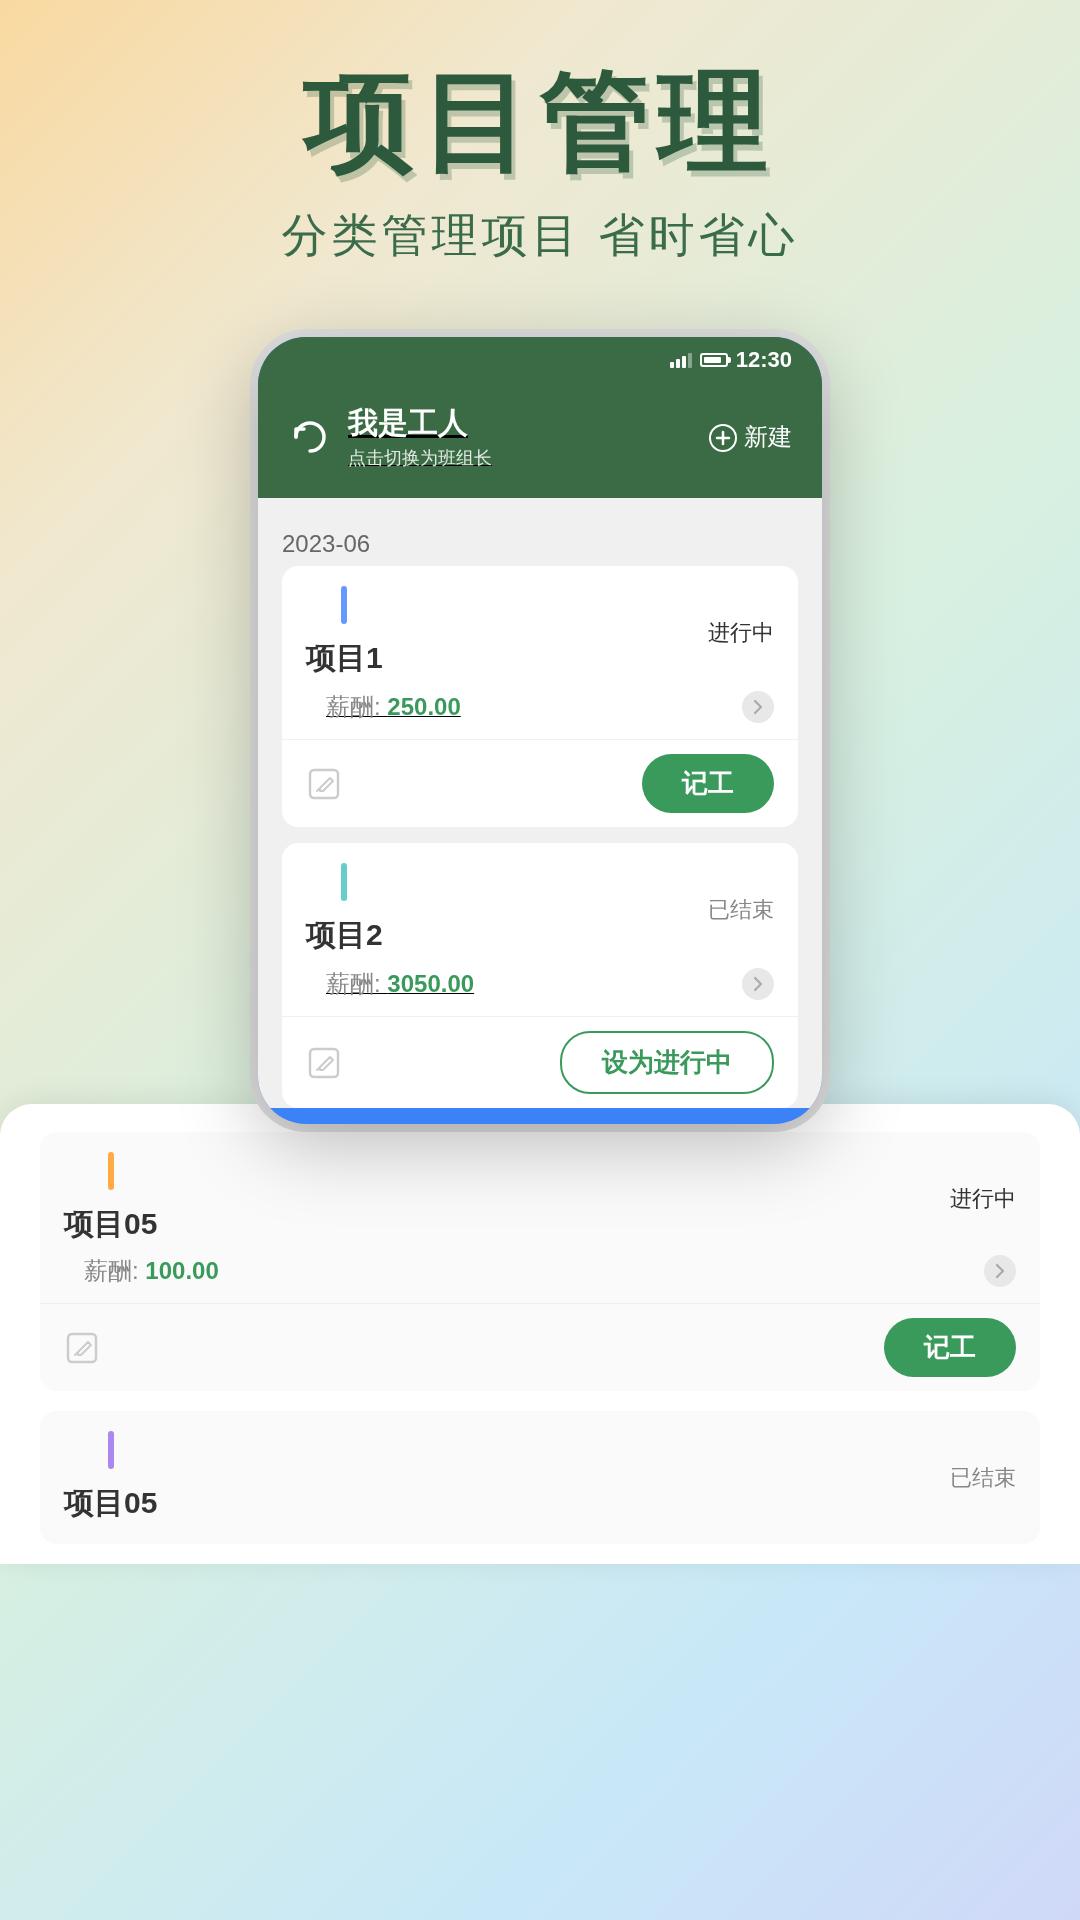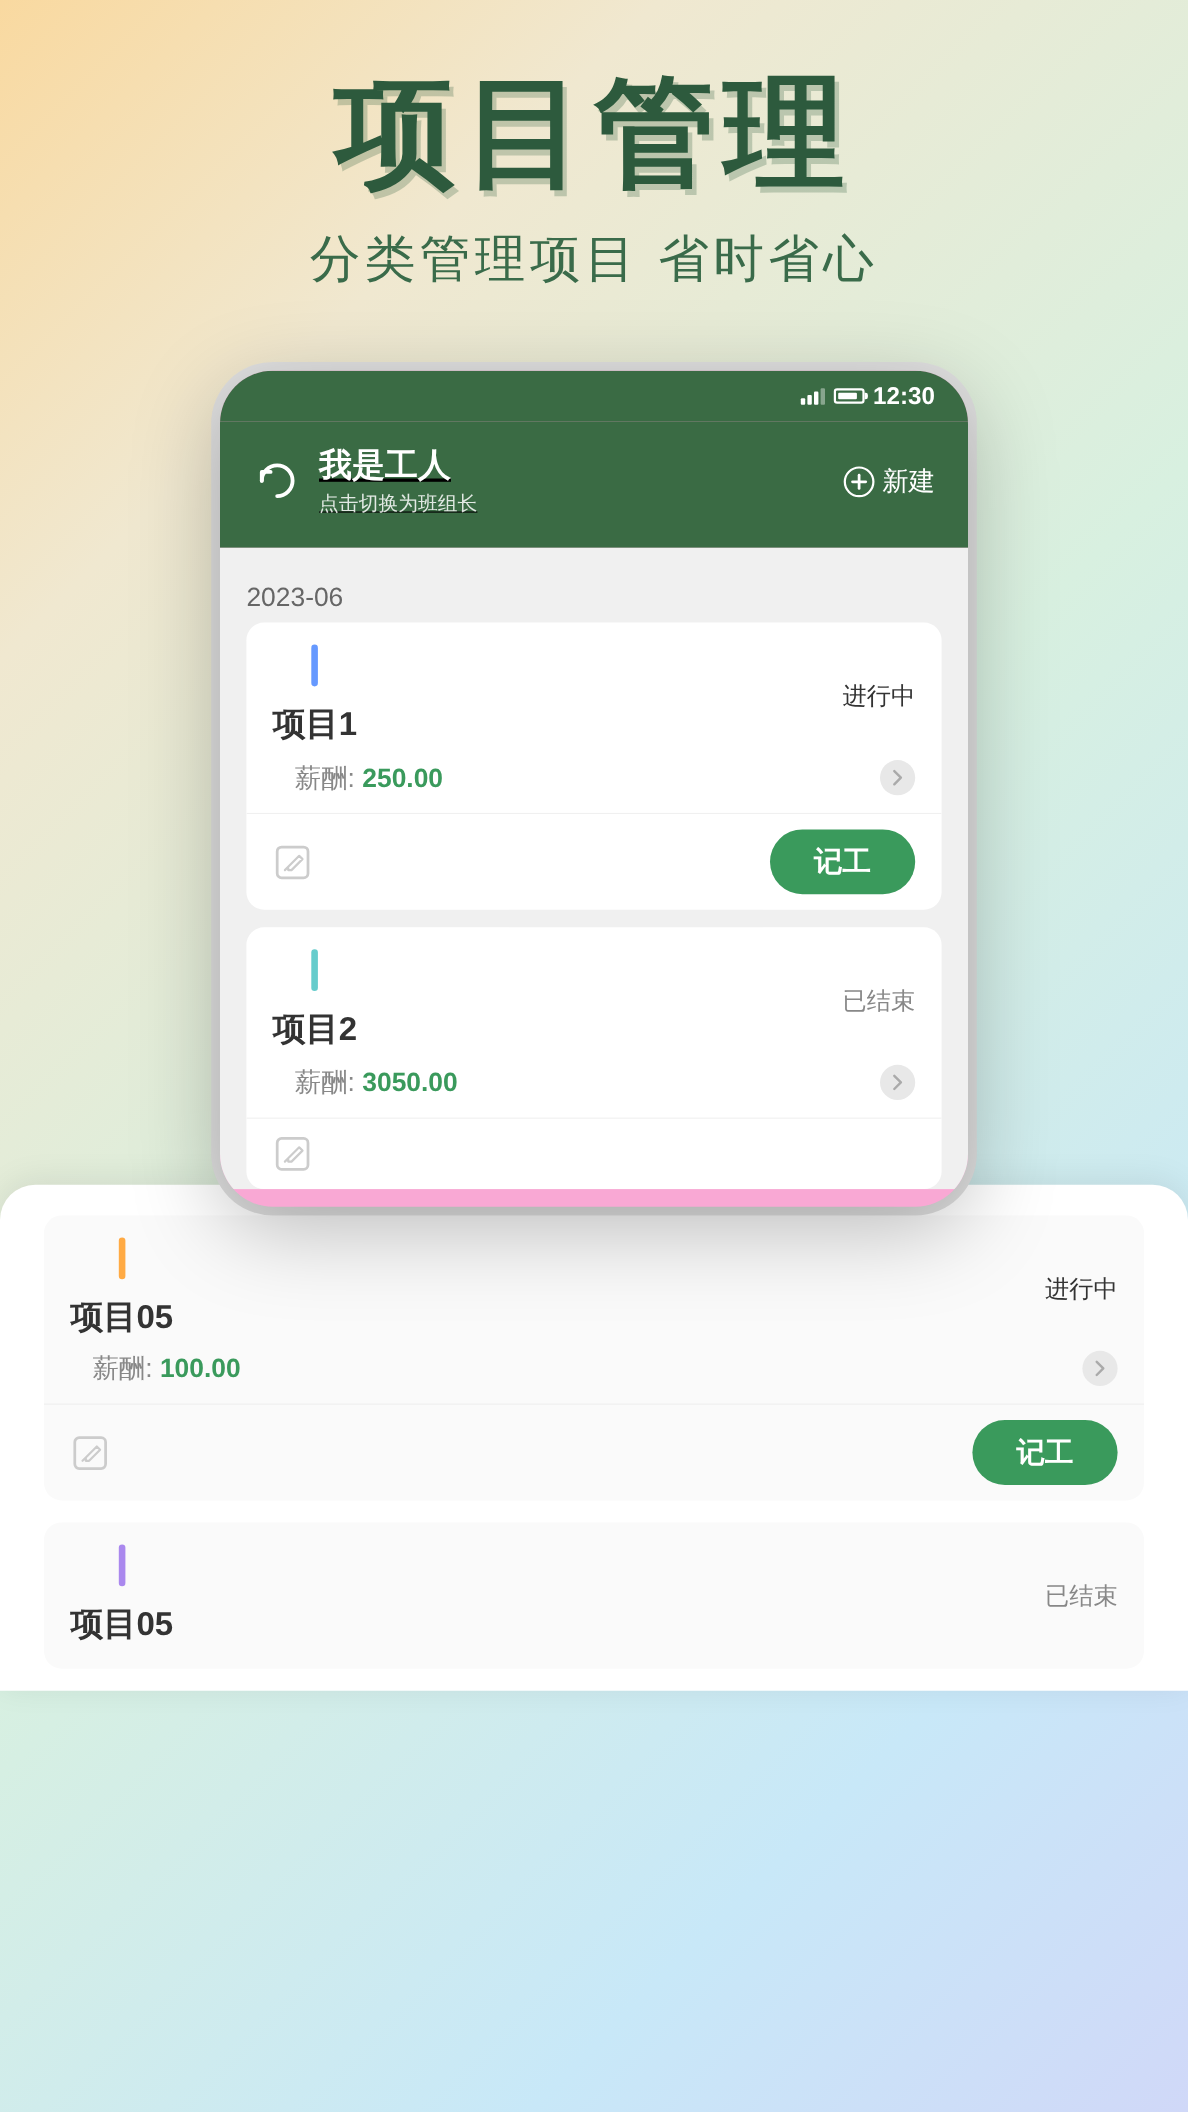--- a/index.html
+++ b/index.html
@@ -33,22 +33,22 @@
       letter-spacing: 4px;
     }
 
     
     .phone-wrapper {
       display: flex;
       justify-content: center;
       padding: 30px 60px 0;
     }
     .phone-frame {
-      width: 680px;
-      background: #f9a8d4;
+      width: 564px;
+      background: #3b82f6;
       border-radius: 48px;
       overflow: hidden;
       box-shadow: 0 20px 80px rgba(0,0,0,0.25), 0 0 0 8px #e0e0e0;
       position: relative;
     }
 
     
     .status-bar {
       background: #3a6b44;
       display: flex;
@@ -207,20 +207,21 @@
       color: #555;
     }
     .status-badge.active { color: #333; }
     .status-badge.ended { color: #888; }
 
     .card-salary {
       padding: 0 24px 16px 44px;
       display: flex;
       align-items: center;
       justify-content: space-between;
+      text-decoration: underline;
     }
     .salary-text {
       font-size: 24px;
       color: #888;
     }
     .salary-amount {
       color: #3a9a5c;
       font-weight: 600;
     }
     .arrow-btn {
@@ -409,20 +410,21 @@
               <svg width="18" height="18" viewBox="0 0 18 18" fill="none">
                   <polyline points="6,3 12,9 6,15" stroke="#aaa" stroke-width="2.2" stroke-linecap="round" stroke-linejoin="round"></polyline>
                 </svg>
             </div>
           </div>
           <div class="card-actions">
             <svg class="edit-icon" viewBox="0 0 36 36" fill="none">
               <rect x="4" y="4" width="28" height="28" rx="4" stroke="#ccc" stroke-width="2.5" fill="none"></rect>
               <path d="M11 25 l3-3 10-10 3 3-10 10-3 0 0-3z" stroke="#ccc" stroke-width="2" fill="none" stroke-linejoin="round"></path>
             </svg>
+            <button class="action-btn set-active">设为进行中</button>
           </div>
         </div>
       </div>
     </div>
 
   </div>
 </div>
 
 <div class="bottom-section">
 

